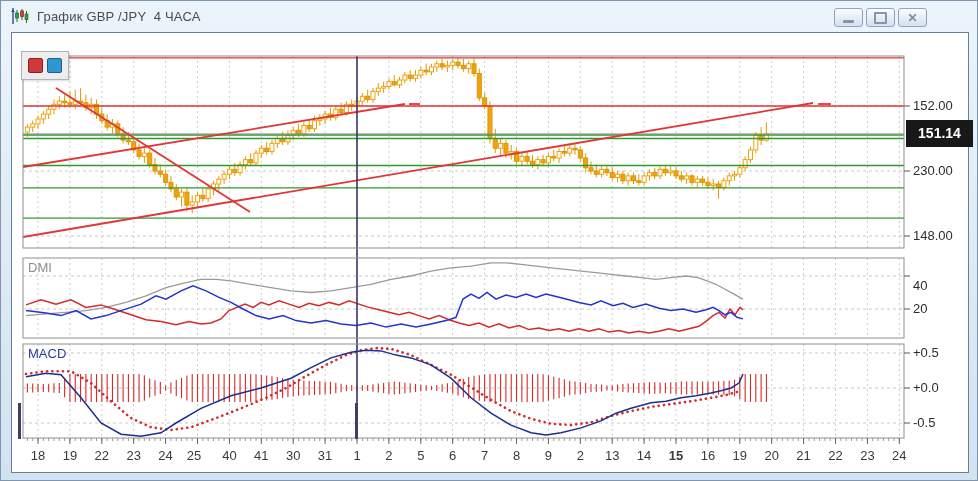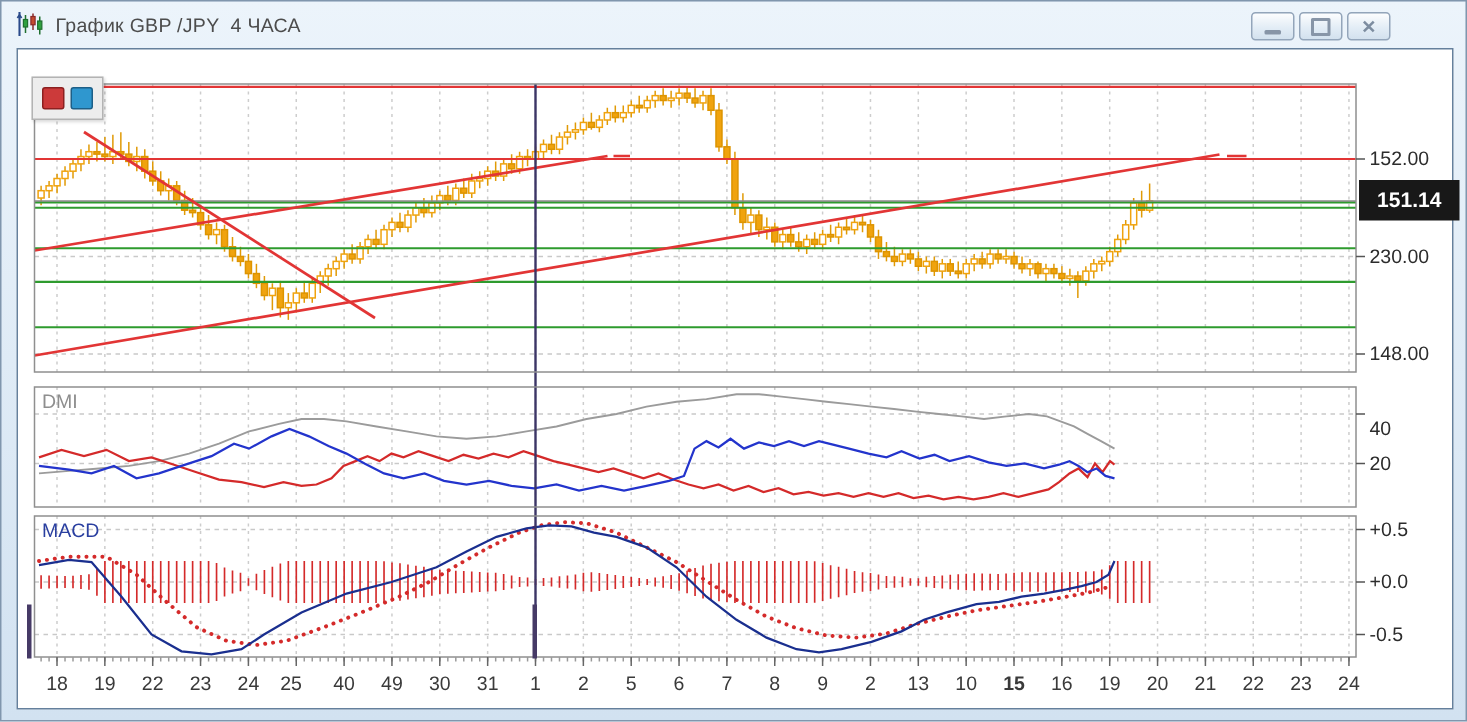--- a/index.html
+++ b/index.html
@@ -846,33 +846,33 @@
       <div class="ylabel" style="top: 344px;">+0.5</div>
       <div class="ylabel" style="top: 379px;">+0.0</div>
       <div class="ylabel" style="top: 414px;">-0.5</div>
       <div class="daylabel" style="left: 24px;">18</div>
       <div class="daylabel" style="left: 55.9px;">19</div>
       <div class="daylabel" style="left: 87.8px;">22</div>
       <div class="daylabel" style="left: 119.7px;">23</div>
       <div class="daylabel" style="left: 151.6px;">24</div>
       <div class="daylabel" style="left: 180px;">25</div>
       <div class="daylabel" style="left: 215.4px;">40</div>
-      <div class="daylabel" style="left: 247.3px;">49</div>
+      <div class="daylabel" style="left: 247.3px;">41</div>
       <div class="daylabel" style="left: 279.2px;">30</div>
       <div class="daylabel" style="left: 311.1px;">31</div>
       <div class="daylabel" style="left: 343px;">1</div>
       <div class="daylabel" style="left: 374.9px;">2</div>
       <div class="daylabel" style="left: 406.8px;">5</div>
       <div class="daylabel" style="left: 438.7px;">6</div>
       <div class="daylabel" style="left: 470.6px;">7</div>
       <div class="daylabel" style="left: 502.5px;">8</div>
       <div class="daylabel" style="left: 534.4px;">9</div>
       <div class="daylabel" style="left: 566.3px;">2</div>
       <div class="daylabel" style="left: 598.2px;">13</div>
-      <div class="daylabel" style="left: 630.1px;">10</div>
+      <div class="daylabel" style="left: 630.1px;">14</div>
       <div class="daylabel" style="left: 662px; font-weight: bold;">15</div>
       <div class="daylabel" style="left: 693.9px;">16</div>
       <div class="daylabel" style="left: 725.8px;">19</div>
       <div class="daylabel" style="left: 757.7px;">20</div>
       <div class="daylabel" style="left: 789.6px;">21</div>
       <div class="daylabel" style="left: 821.5px;">22</div>
       <div class="daylabel" style="left: 853.4px;">23</div>
       <div class="daylabel" style="left: 885.3px;">24</div>
     </div>
 </div>

